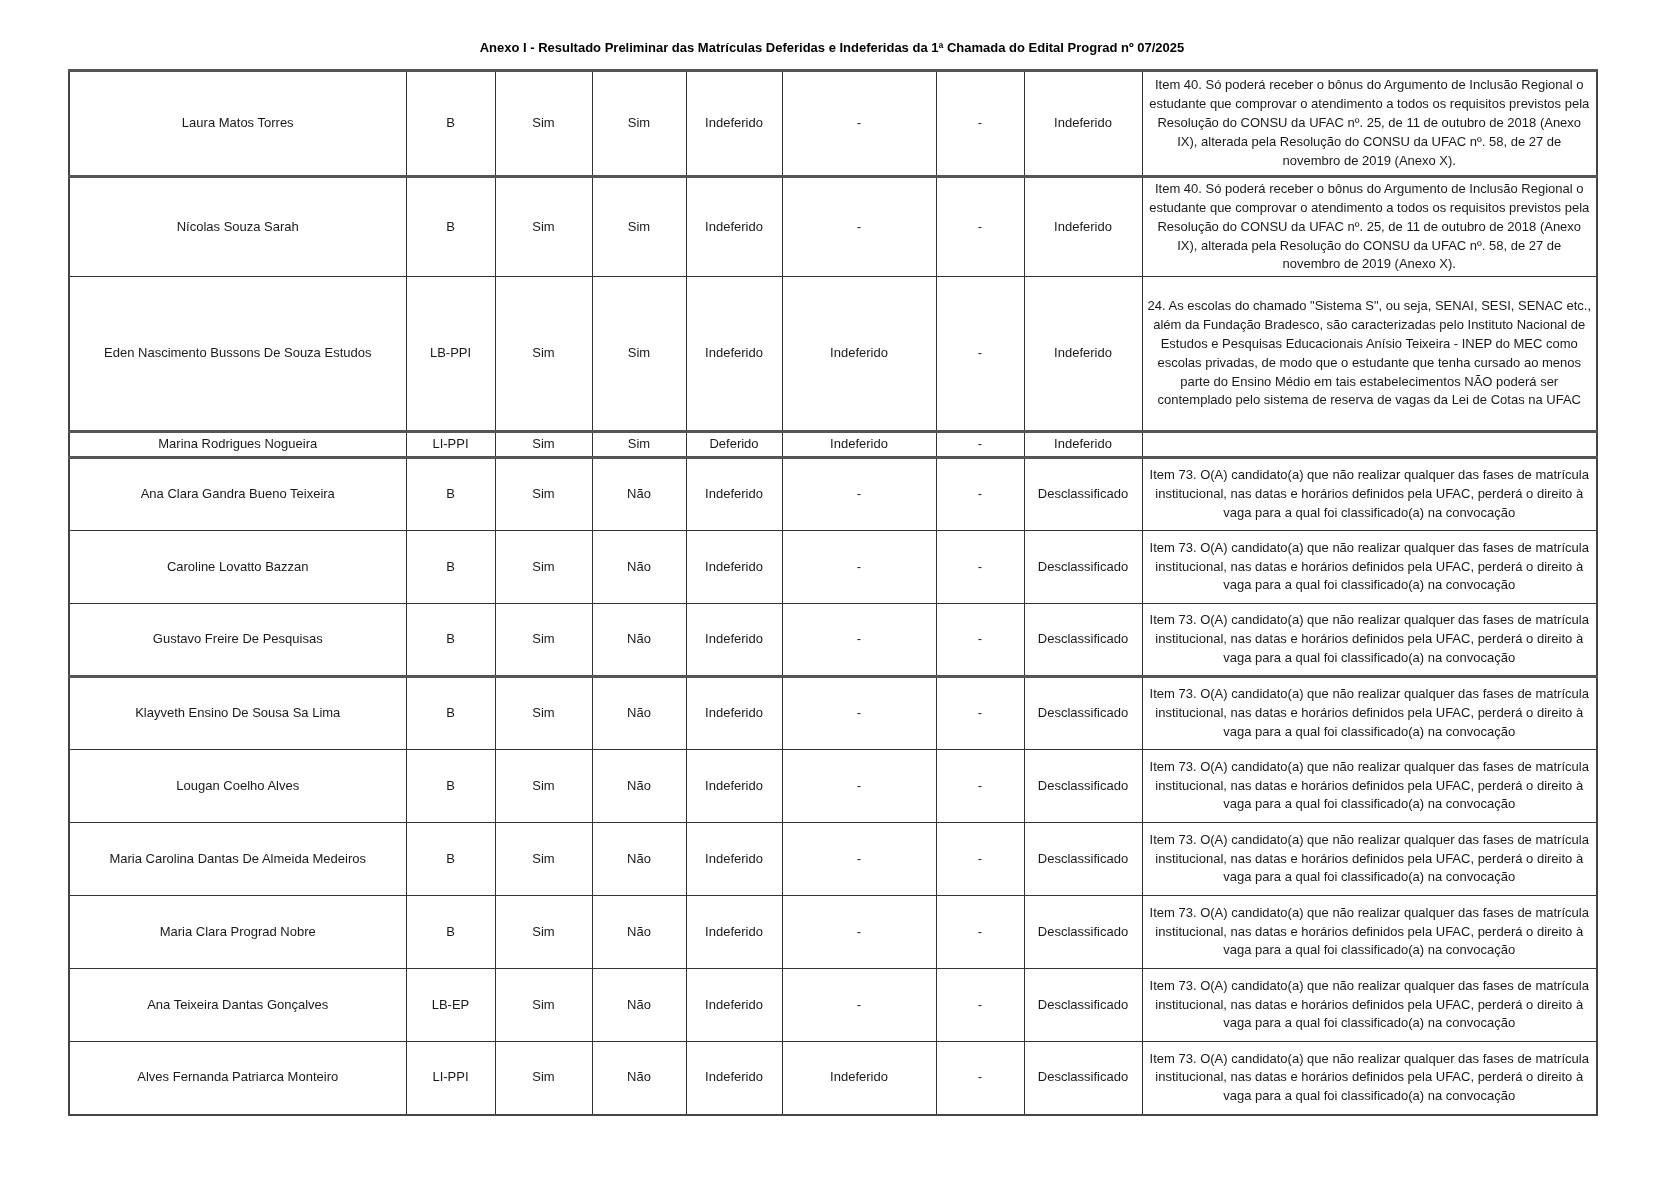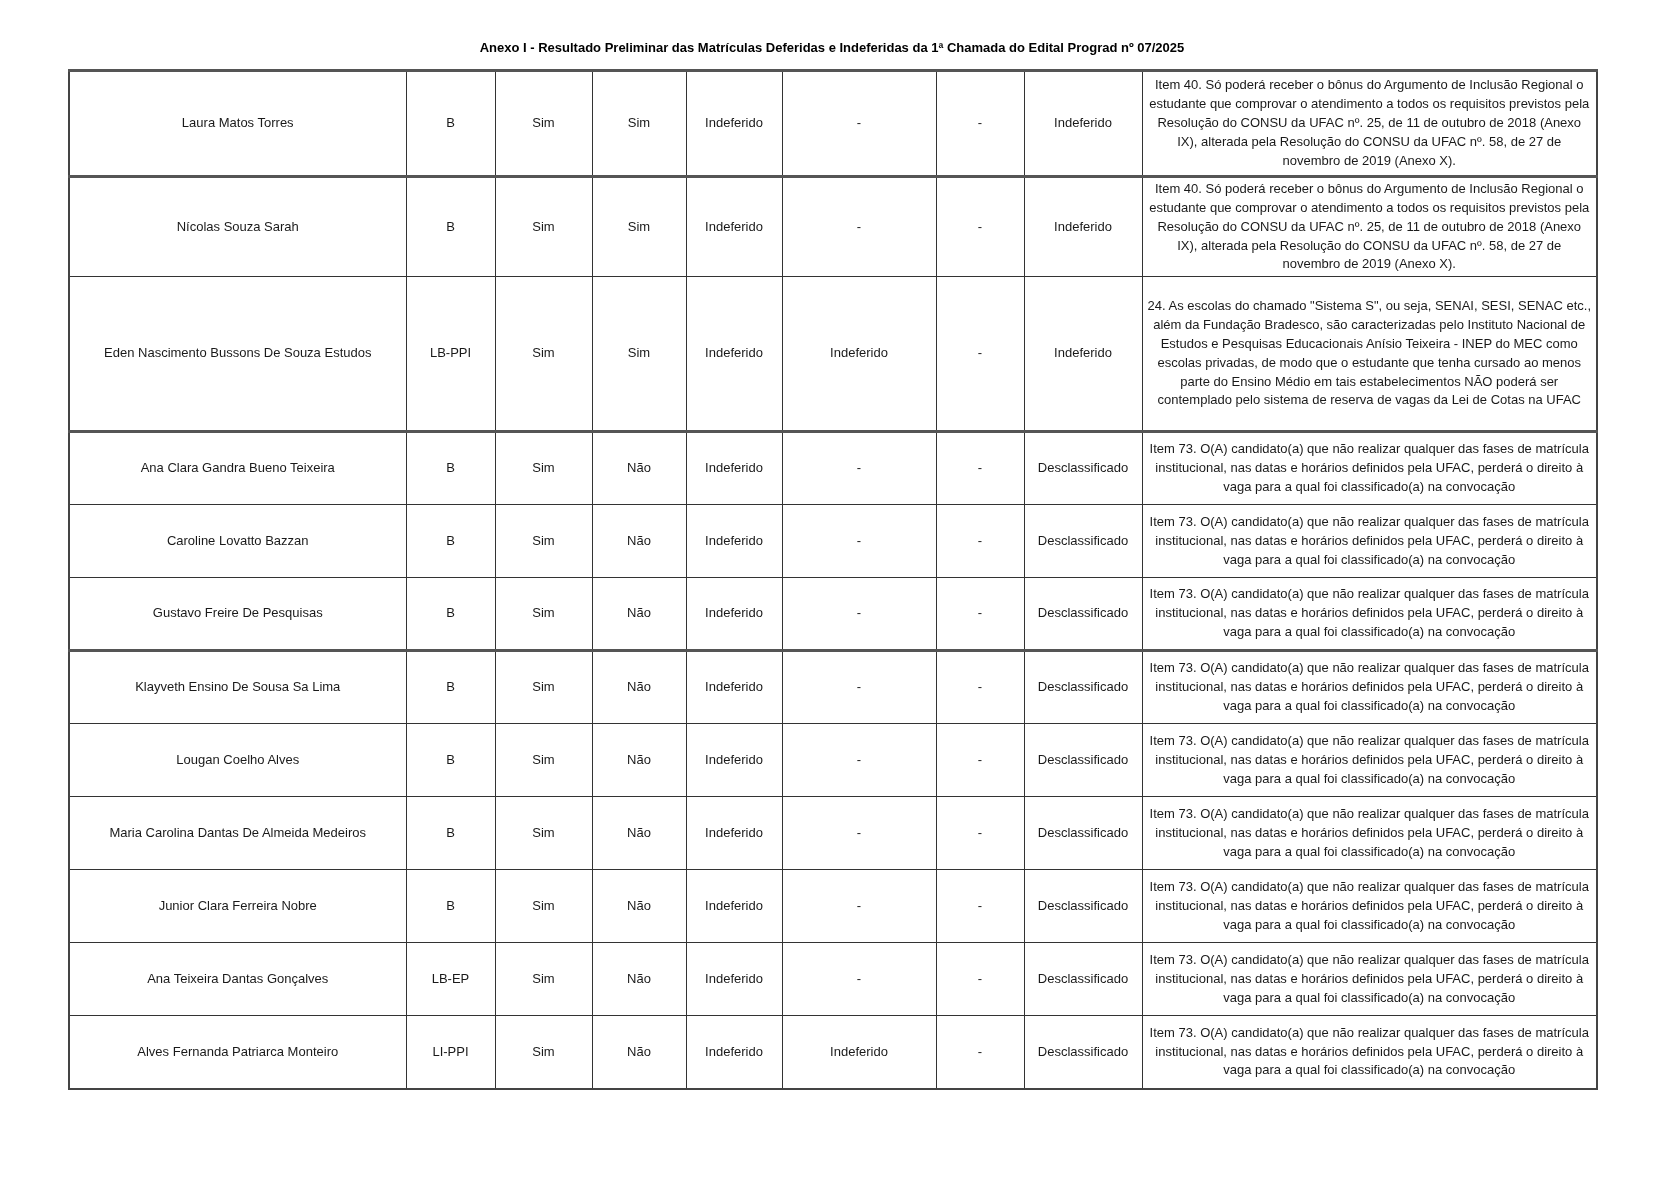--- a/index.html
+++ b/index.html
@@ -106,20 +106,31 @@
       <td>Eden Nascimento Bussons De Souza Estudos</td>
       <td>LB-PPI</td>
       <td>Sim</td>
       <td>Sim</td>
       <td>Indeferido</td>
       <td>Indeferido</td>
       <td>-</td>
       <td>Indeferido</td>
       <td>24. As escolas do chamado "Sistema S", ou seja, SENAI, SESI, SENAC etc., além da Fundação Bradesco, são caracterizadas pelo Instituto Nacional de Estudos e Pesquisas Educacionais Anísio Teixeira - INEP do MEC como escolas privadas, de modo que o estudante que tenha cursado ao menos parte do Ensino Médio em tais estabelecimentos NÃO poderá ser contemplado pelo sistema de reserva de vagas da Lei de Cotas na UFAC</td>
     </tr>
+        <tr class="thick-top" style="height: 20px;">
+      <td>Marina Rodrigues Nogueira</td>
+      <td>LI-PPI</td>
+      <td>Sim</td>
+      <td>Sim</td>
+      <td>Deferido</td>
+      <td>Indeferido</td>
+      <td>-</td>
+      <td>Indeferido</td>
+      <td></td>
+    </tr>
         <tr class="thick-top" style="height: 73px;">
       <td>Ana Clara Gandra Bueno Teixeira</td>
       <td>B</td>
       <td>Sim</td>
       <td>Não</td>
       <td>Indeferido</td>
       <td>-</td>
       <td>-</td>
       <td>Desclassificado</td>
       <td>Item 73. O(A) candidato(a) que não realizar qualquer das fases de matrícula institucional, nas datas e horários definidos pela UFAC, perderá o direito à vaga para a qual foi classificado(a) na convocação</td>
@@ -173,21 +184,21 @@
       <td>B</td>
       <td>Sim</td>
       <td>Não</td>
       <td>Indeferido</td>
       <td>-</td>
       <td>-</td>
       <td>Desclassificado</td>
       <td>Item 73. O(A) candidato(a) que não realizar qualquer das fases de matrícula institucional, nas datas e horários definidos pela UFAC, perderá o direito à vaga para a qual foi classificado(a) na convocação</td>
     </tr>
         <tr style="height: 73px;">
-      <td>Junior Clara Ferreira Nobre</td>
+      <td>Maria Clara Prograd Nobre</td>
       <td>B</td>
       <td>Sim</td>
       <td>Não</td>
       <td>Indeferido</td>
       <td>-</td>
       <td>-</td>
       <td>Desclassificado</td>
       <td>Item 73. O(A) candidato(a) que não realizar qualquer das fases de matrícula institucional, nas datas e horários definidos pela UFAC, perderá o direito à vaga para a qual foi classificado(a) na convocação</td>
     </tr>
         <tr style="height: 73px;">

